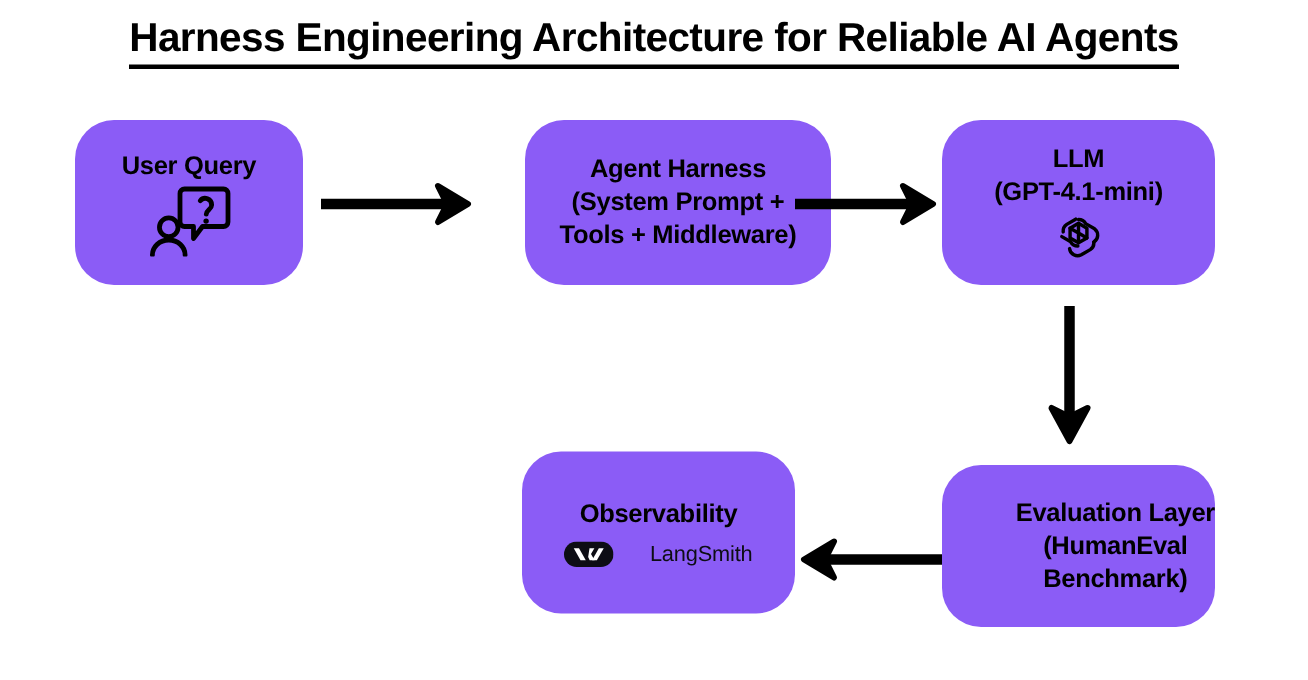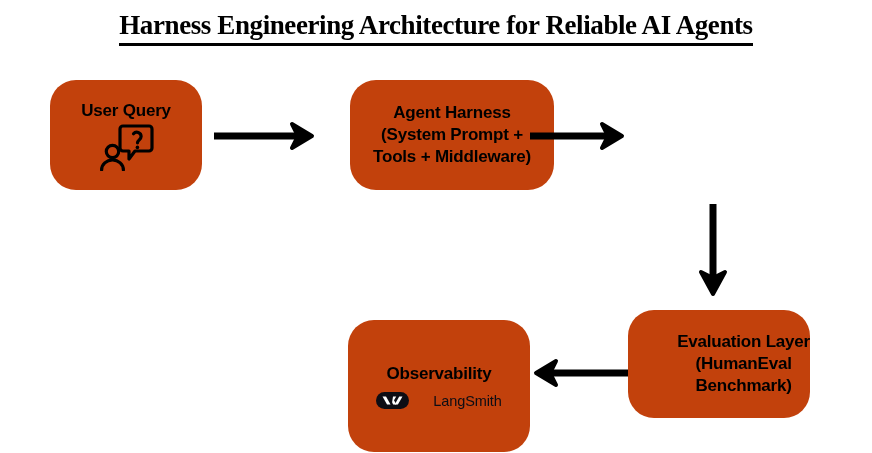--- a/index.html
+++ b/index.html
@@ -23,38 +23,38 @@
     height: 453px;
   }
 
   
   .diagram-title {
     position: absolute;
     left: 0;
     top: 8px;
     width: 872px;
     text-align: center;
-    font-family: Liberation Serif, serif;
+    font-family: Liberation Sans, sans-serif;
     font-size: 27px;
     font-weight: bold;
     letter-spacing: -0.4px;
     color: #000000;
     line-height: 34px;
     white-space: nowrap;
   }
   .diagram-title .tline {
     display: inline-block;
     border-bottom: 3px solid #000000;
     padding-bottom: 1px;
   }
 
   
   .node {
     position: absolute;
-    background: #c2410c;
+    background: #8b5cf6;
     border-radius: 26px;
     display: flex;
     flex-direction: column;
     align-items: center;
     justify-content: center;
     box-sizing: border-box;
   }
   .node-label {
     font-family: "Liberation Sans", sans-serif;
     font-weight: bold;
@@ -63,21 +63,21 @@
     text-align: center;
     line-height: 21px;
     letter-spacing: -0.2px;
     white-space: pre-line;
   }
 
   #node-user-query   { left: 50px;  top: 80px;  width: 152px; height: 110px; }
   #node-agent-harness{ left: 318px; top: 80px; width: 204px; height: 110px; margin-left: 32px; }
   #node-llm          { left: 628px; top: 80px;  width: 182px; height: 110px; }
   #node-evaluation   { left: 628px; top: 310px; width: 182px; height: 108px; align-items: flex-end; }
-  #node-observability{ left: 348px; top: 320px; width: 182px; height: 132px; }
+  #node-observability{ left: 348px; top: 301px; width: 182px; height: 108px; }
 
   #node-user-query .node-label    { margin-bottom: 2px; }
   #node-agent-harness .node-label { line-height: 22px; }
   #node-llm .node-label           { line-height: 22px; margin-bottom: 2px; }
   #node-evaluation .node-label    { line-height: 22px; }
   #node-observability .node-label { margin-bottom: 8px; }
 
   
   .icon-user-query { display:block; width: 56px; height: 48px; }
   .icon-openai     { display:block; width: 34px; height: 34px; }
@@ -133,20 +133,35 @@
       <path d="M3.6 47 a10.9 10 0 0 1 21.8 0" fill="none" stroke="#000000" stroke-width="3.2" stroke-linecap="round"></path>
     </svg>
   </div>
 
   <div class="node" id="node-agent-harness">
     <div class="node-label">Agent Harness
 (System Prompt +
 Tools + Middleware)</div>
   </div>
 
+  <div class="node" id="node-llm">
+    <div class="node-label">LLM
+(GPT-4.1-mini)</div>
+    <svg class="icon-openai" viewBox="0 0 40 40">
+      <g fill="none" stroke="#000000" stroke-width="2.7" stroke-linejoin="round" stroke-linecap="round">
+        <path d="M20 6.2 a6.3 6.3 0 0 1 5.6 3.3 l7.0 4.1 a6.3 6.3 0 0 1 -0.6 10.4"></path>
+        <path d="M32.0 24.0 a6.3 6.3 0 0 1 -2.8 5.9 l-7.0 4.1 a6.3 6.3 0 0 1 -9.2 -4.9"></path>
+        <path d="M13.0 29.1 a6.3 6.3 0 0 1 -5.6 -3.3 l-7.0 -4.1" transform="translate(6.5,-2.0)"></path>
+        <path d="M8.0 16.0 a6.3 6.3 0 0 1 2.8 -5.9 l7.0 -4.1"></path>
+        <path d="M13.4 13.1 l6.6 -3.8 6.6 3.8 v7.6 l-6.6 3.8 -6.6 -3.8 z"></path>
+        <path d="M20 9.3 v7.6 l6.6 3.8"></path>
+        <path d="M20 24.5 v-7.6 l-6.6 -3.8"></path>
+      </g>
+    </svg>
+  </div>
 
   <div class="node" id="node-evaluation">
     <div class="node-label">Evaluation Layer
 (HumanEval
 Benchmark)</div>
   </div>
 
   <div class="node" id="node-observability">
     <div class="node-label">Observability</div>
     <div class="langsmith-badge">

